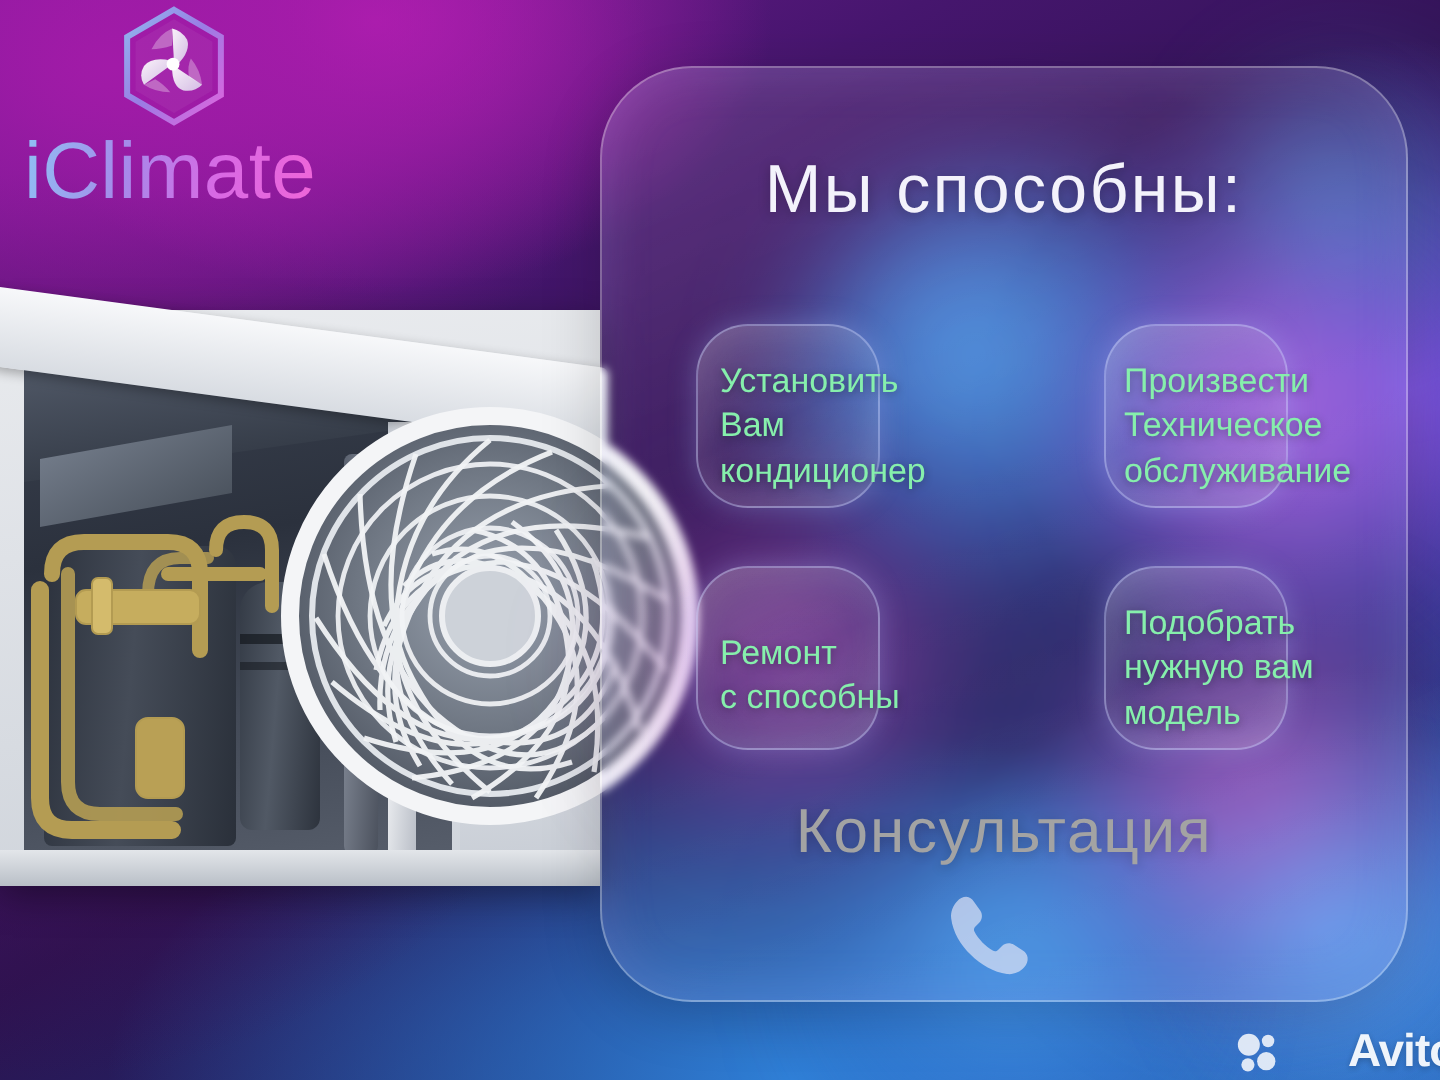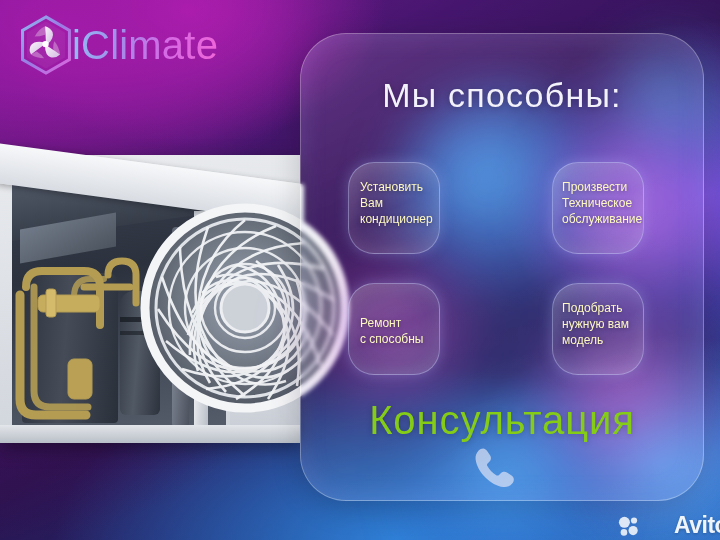--- a/index.html
+++ b/index.html
@@ -53,52 +53,52 @@
   }
 
   .panel-title {
     position:absolute; left:300px; top:76px; width:404px;
     text-align:center; color:#f3f2fb; font-size:34px; font-weight:300;
     letter-spacing:1.2px; text-shadow:0 1px 6px rgba(0,0,0,.25);
   }
 
   .panel-cta {
     position:absolute; left:300px; top:398px; width:404px;
-    text-align:center; color:#84cc16; font-size:40px; font-weight:300;
+    text-align:center; color:#a3a3a3; font-size:31px; font-weight:300;
     letter-spacing:.9px; text-shadow:0 1px 6px rgba(0,0,0,.22);
   }
 
   .phone-icon {
     position:absolute; left:470px; top:444px; width:48px; height:48px;
     opacity:.62;
   }
 
   
   .card { position:absolute; }
   .card .blob {
     position:absolute; left:0; top:0; width:92px; height:92px;
     border-radius:26px;
     background:linear-gradient(155deg, rgba(255,255,255,.20), rgba(255,255,255,.05) 50%, rgba(255,255,255,.14));
     border:1px solid rgba(205,215,255,.42);
     box-shadow:0 0 14px rgba(170,190,255,.30), 0 0 18px rgba(255,255,255,.10) inset;
   }
   .card .txt {
     position:absolute; left:12px; top:18px; width:170px;
-    color:#fef9c3; font-size:12px; line-height:1.32; font-weight:400;
+    color:#86efac; font-size:17px; line-height:1.32; font-weight:400;
     white-space:pre-line; text-shadow:0 1px 4px rgba(0,0,0,.35);
   }
   #card-0 { left:348px; top:162px; }
   #card-1 { left:552px; top:162px; }
   #card-2 { left:348px; top:283px; }
   #card-3 { left:552px; top:283px; }
   #card-2 .txt { top:33px; }
   #card-1 .txt, #card-3 .txt { left:10px; }
 
   
-  .logo-wrap { position:absolute; left:16px; top:14px; display:flex; align-items:center; }
+  .logo-wrap { position:absolute; left:16px; top:2px; display:flex; align-items:center;flex-direction:column; }
   .logo-mark { width:60px; height:62px; }
   .logo-text {
     font-size:40px; font-weight:400; letter-spacing:.2px;
     margin-left:-4px;
     background:linear-gradient(100deg,#8fc2f4 0%, #a48bea 34%, #d869e4 66%, #f065d8 100%);
     -webkit-background-clip:text; background-clip:text;
     -webkit-text-fill-color:transparent; color:transparent;
   }
 
   

